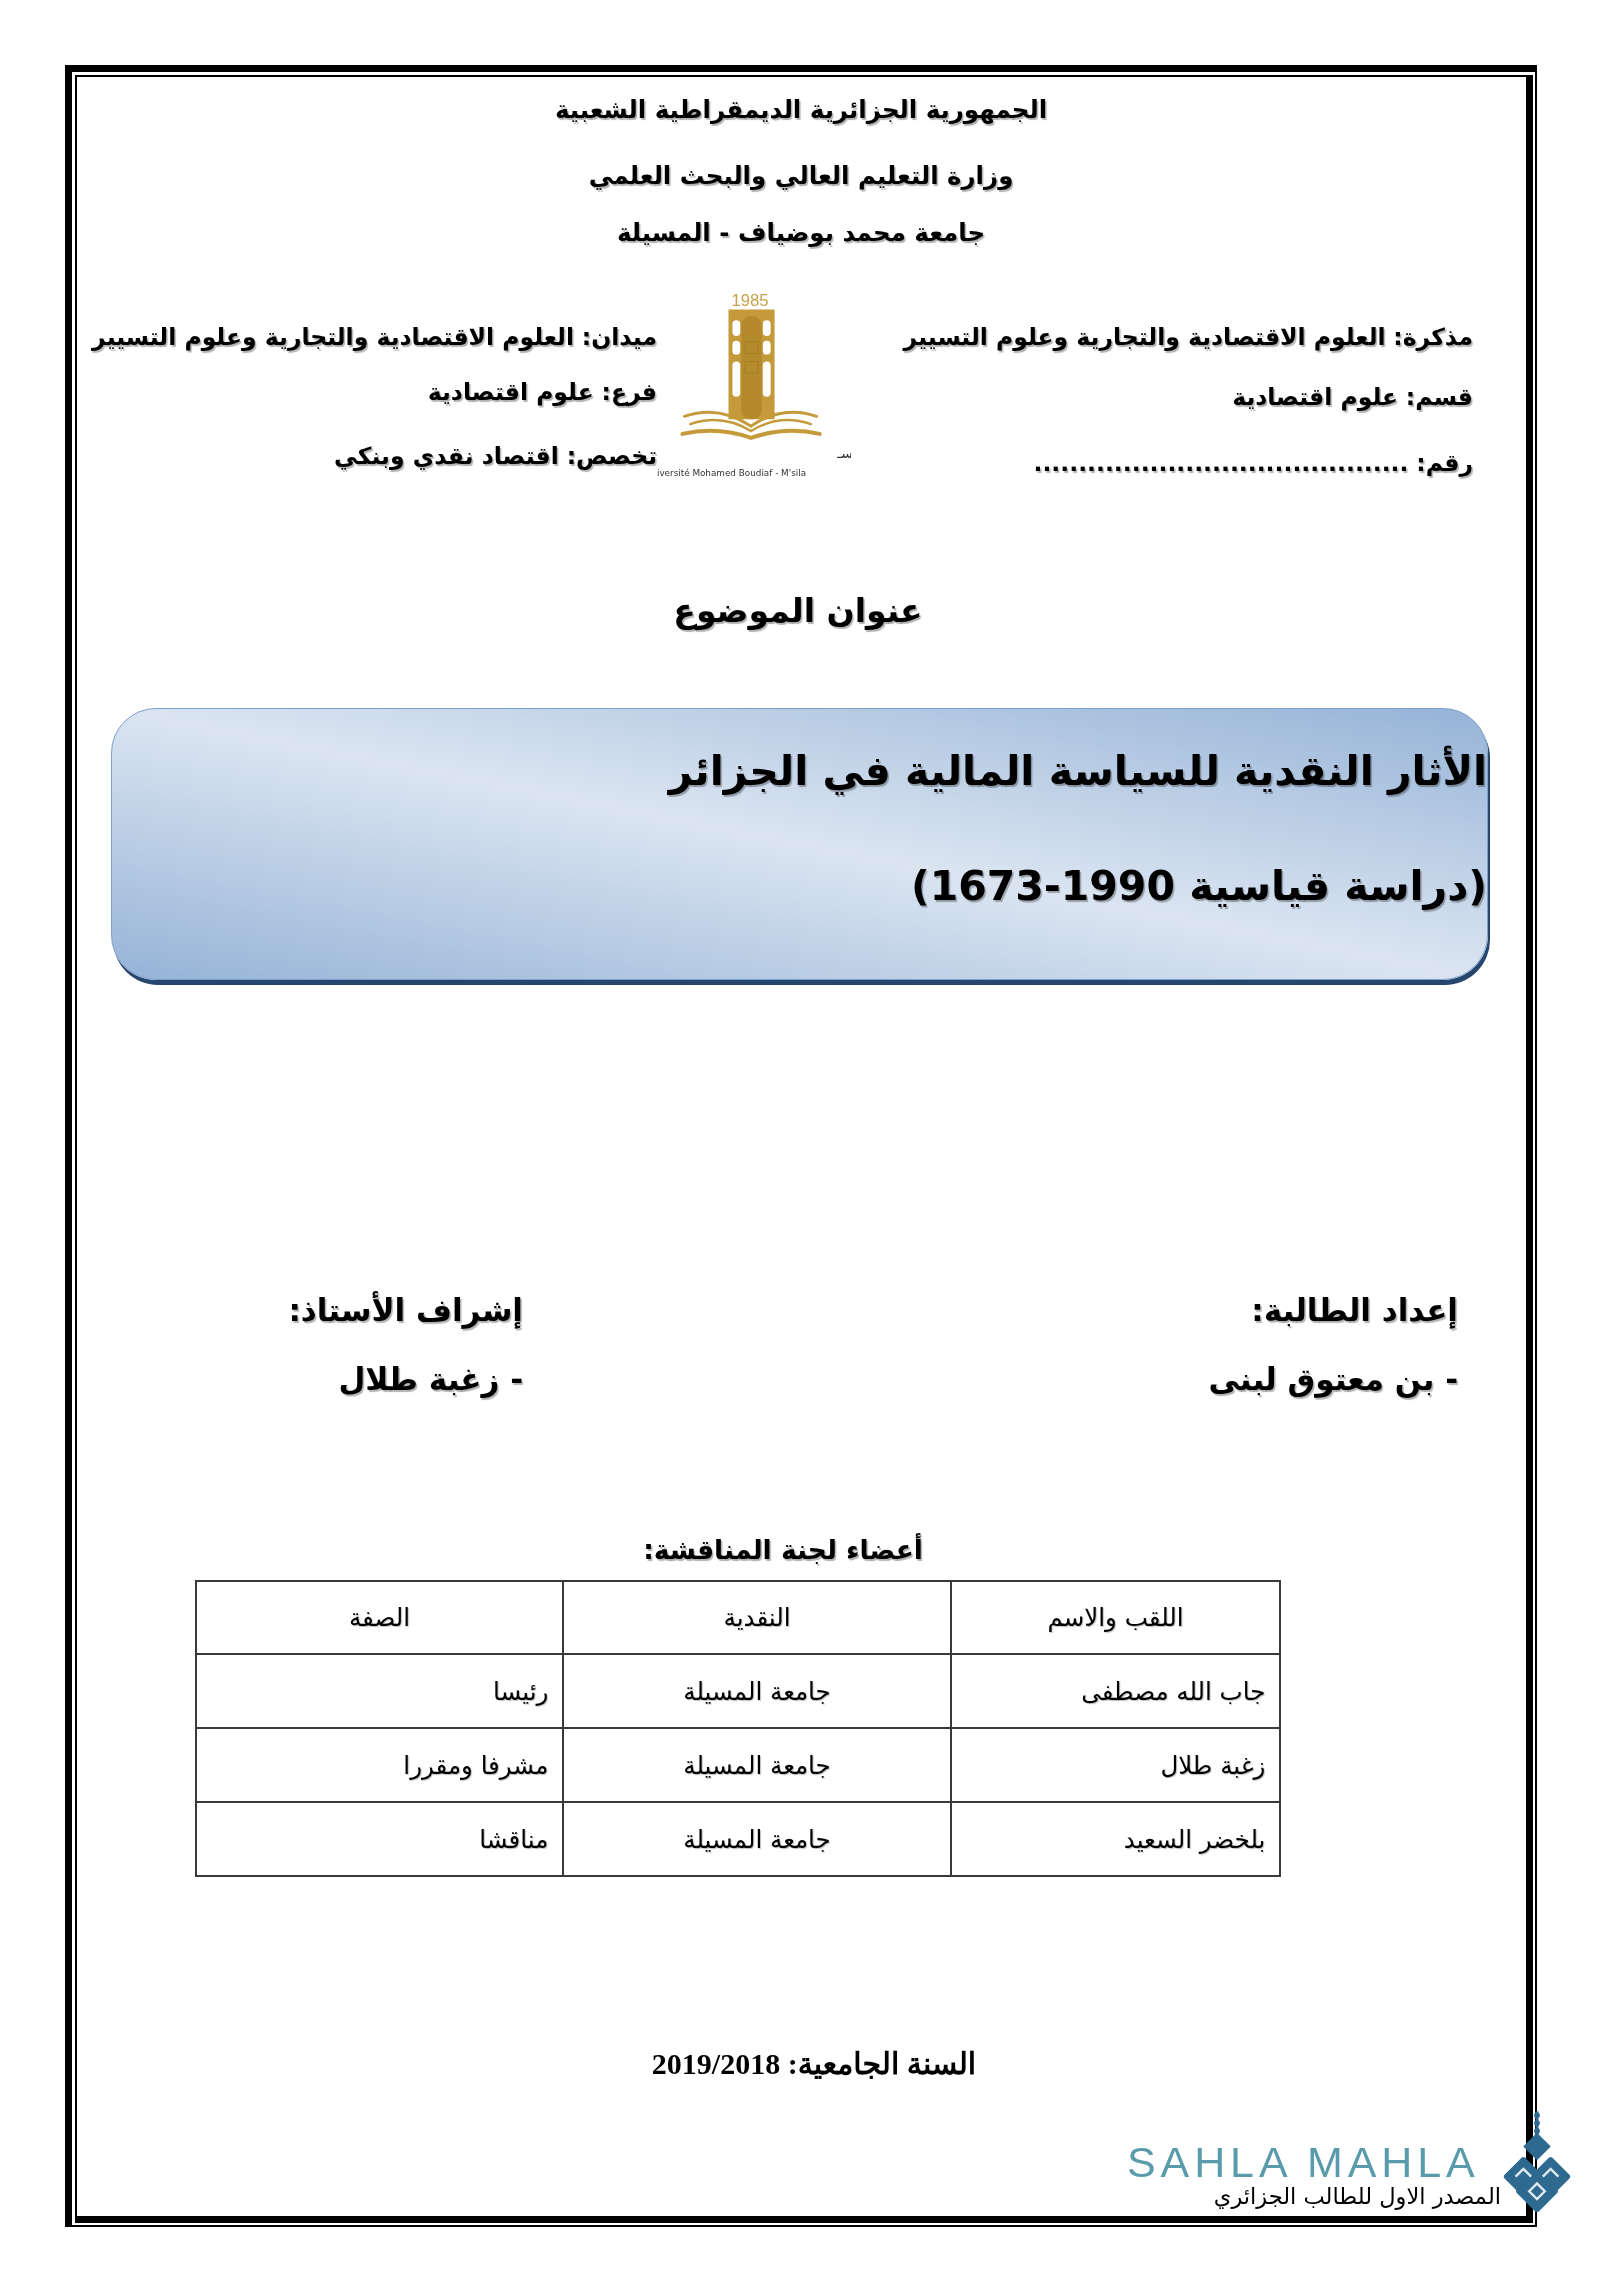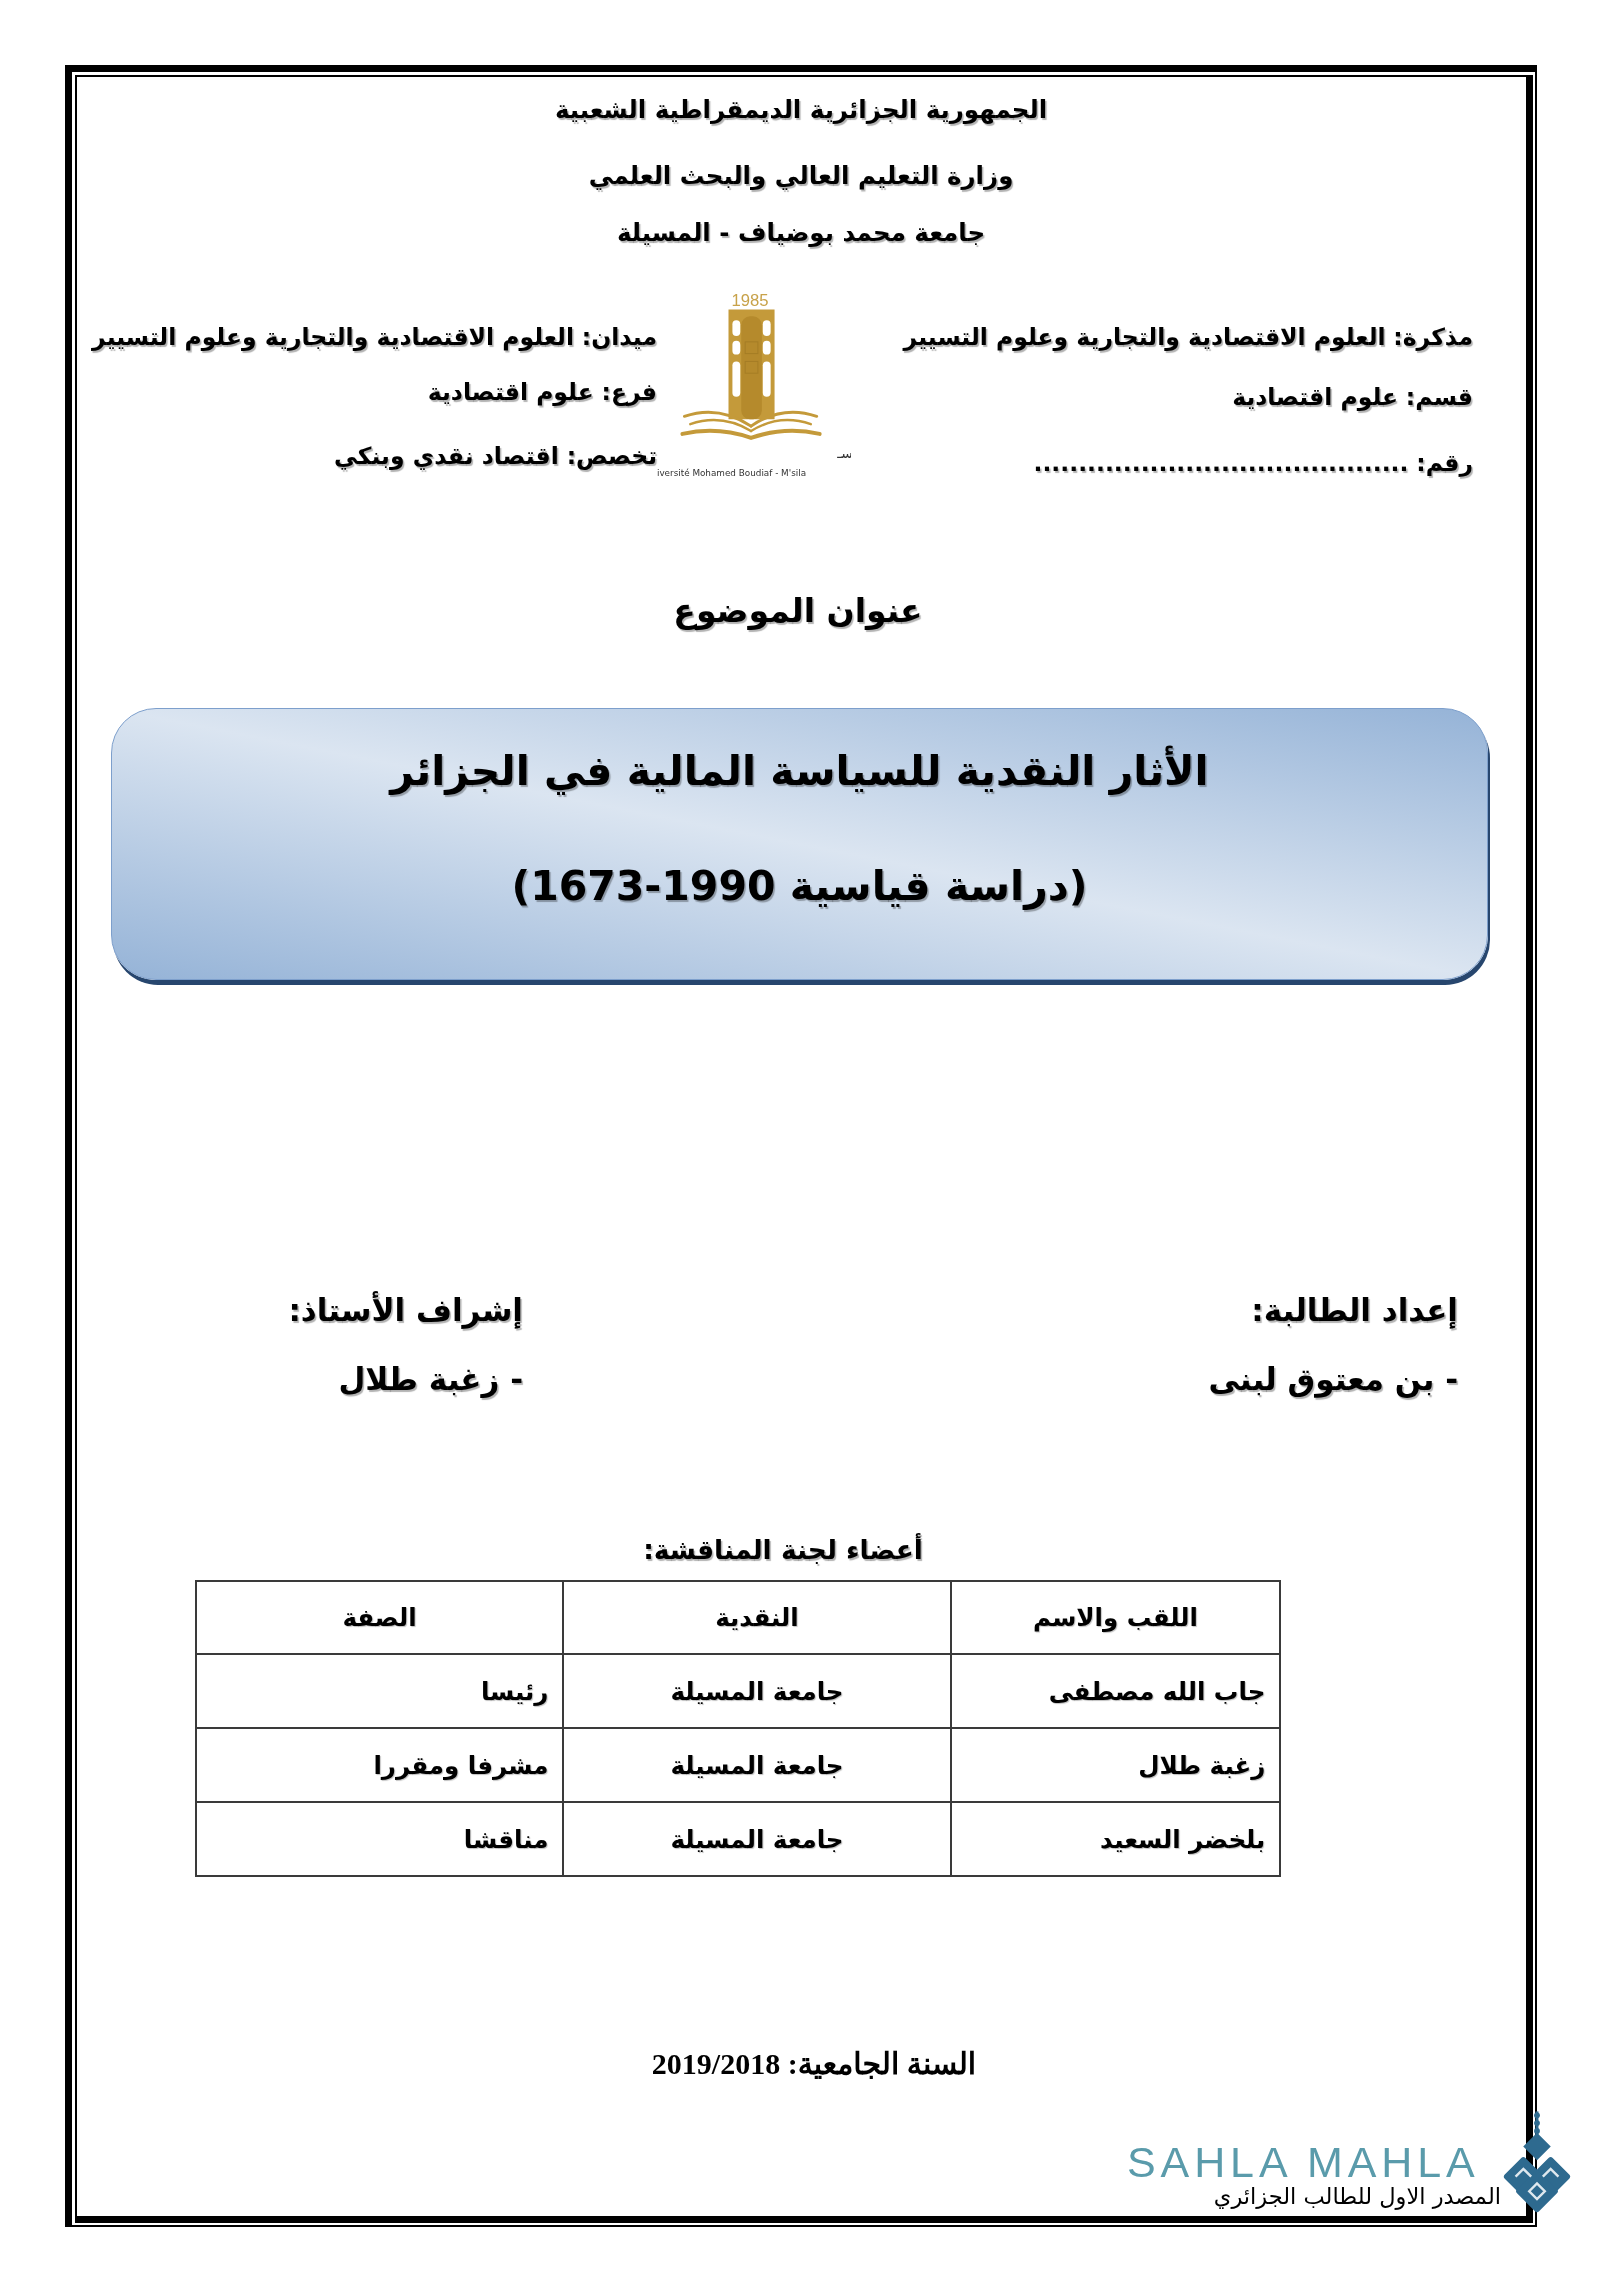--- a/index.html
+++ b/index.html
@@ -35,29 +35,29 @@
   .info-row .lbl { margin-left:7.8px; }
 
   .title-box {
     position:absolute; left:111px; top:708px; width:1377px; height:272px;
     box-sizing:border-box;
     border-radius:45px;
     border:1.5px solid #7d9fcc;
     background: linear-gradient(to bottom left, #95b3d7 0%, #dbe5f1 50%, #95b3d7 100%);
     box-shadow: 2px 4.9px 0 #27466e;
   }
-  .title-line { position:absolute; left:0; width:100%; font-size:41px; line-height:55px; text-align:center; }
+  .title-line { position:absolute; left:0; width:100%; font-size:41px; line-height:55px; text-align:right; }
 
   .committee-table {
     position:absolute; left:195px; top:1580px; width:1084px;
     border-collapse:collapse; direction:rtl; table-layout:fixed;
   }
   .committee-table td, .committee-table th {
     border:2px solid #3a3a3a;
-    font-family:"DejaVu Sans", sans-serif; font-weight:bold; font-size:24.5px;
+    font-family:"DejaVu Sans", sans-serif; font-weight:normal; font-size:24.5px;
     text-shadow: 1px 1px 1px rgba(0,0,0,0.25);
     color:#000; white-space:nowrap; padding:0 13.7px;
   }
   .committee-table th { height:71px; text-align:center; }
   .committee-table td { height:72px; }
   .committee-table td.r { text-align:right; }
   .committee-table td.c { text-align:center; }
 
   .year {
     left:520px; width:588px; top:2042px; font-size:30px; line-height:43px;

